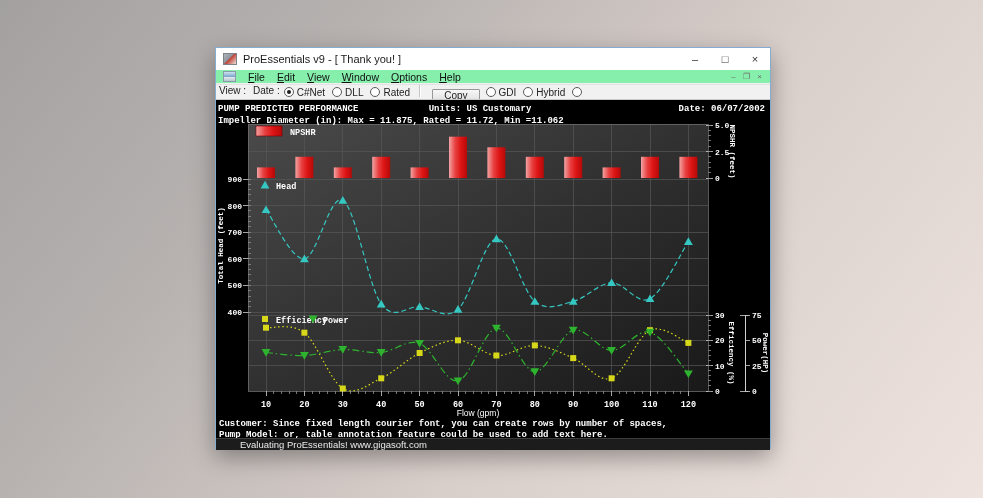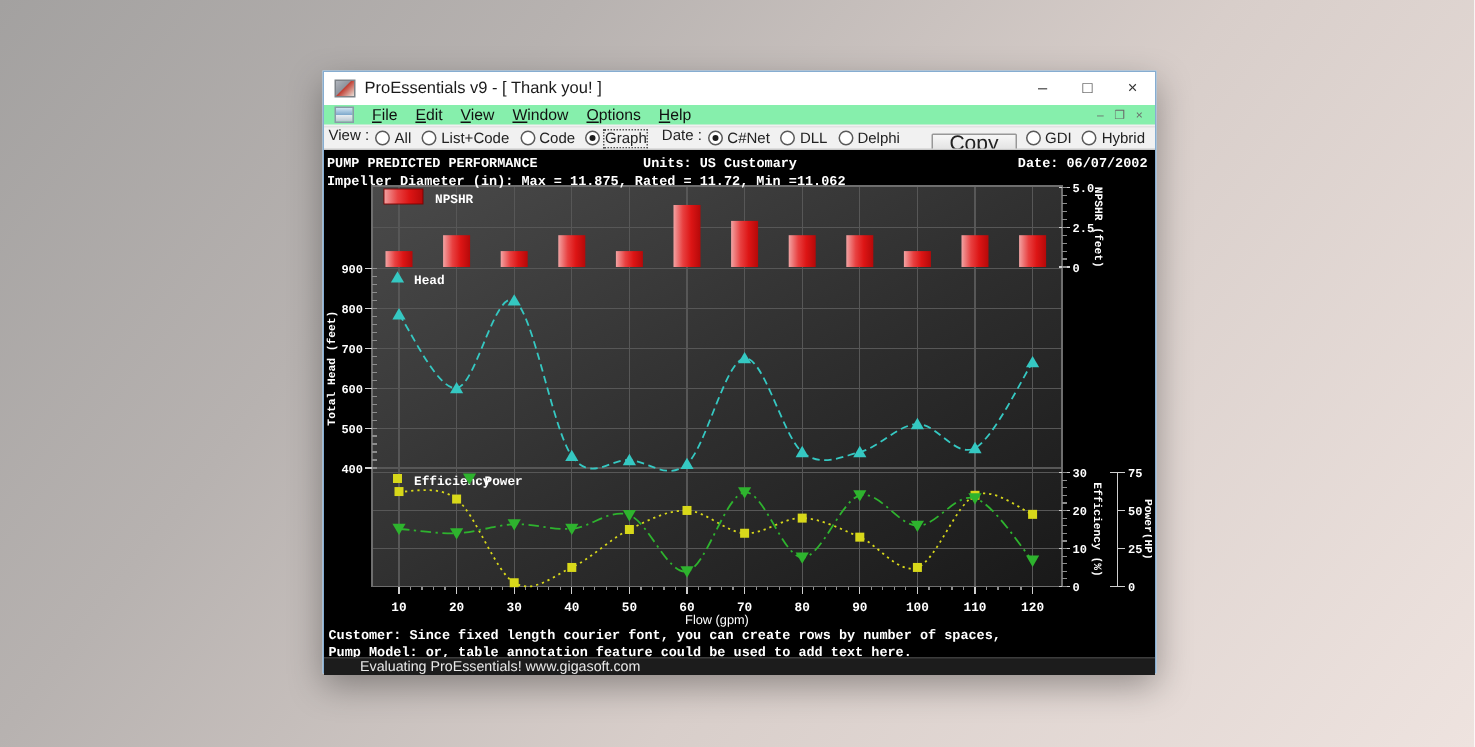--- a/index.html
+++ b/index.html
@@ -34,21 +34,21 @@
     overflow:hidden;flex:0 0 auto;padding-left:3px;}
   .tlabel{margin-right:4px;}
   .titem{margin-right:7px;display:inline-flex;align-items:center;}
   .rb{display:inline-block;width:8px;height:8px;border-radius:50%;border:1px solid #5a5a5a;
     background:#fff;margin-right:3px;position:relative;flex:0 0 auto;}
   .rb.sel::after{content:'';position:absolute;left:2px;top:2px;width:4px;height:4px;
     border-radius:50%;background:#1d1d1d;}
   .titem.focus .lbl{outline:1px dotted #555;}
   .tb-divider{width:1px;height:12px;background:#c4c4c4;margin:0 6px 0 2px;box-shadow:1px 0 0 #fff;}
   .btn-copy{border:1px solid #989898;background:linear-gradient(#f7f7f7,#dedede);
-    padding:0 11px;height:12px;line-height:11px;font-size:14px;color:#222;margin:4px 6px;
+    padding:0 11px;height:12px;line-height:11px;font-size:10px;color:#222;margin:4px 6px;
     border-radius:1px;display:inline-block;}
   
   .chartarea{height:338px;background:#000;flex:0 0 auto;overflow:hidden;}
   
   .statusbar{height:11px;background:#1c1c1c;border-top:1px solid #3c3c3c;color:#e9e9e9;
     font-size:9.5px;display:flex;align-items:center;padding-left:24px;flex:1 1 auto;}
 </style>
 </head>
 <body>
 
@@ -75,51 +75,33 @@
         </div>
       <div class="mdi-controls">
         <div class="mdibtn">–</div>
         <div class="mdibtn">❐</div>
         <div class="mdibtn">×</div>
       </div>
     </div>
 
     <div class="toolbar">
       <span class="tlabel">View :</span>
-      <span id="view-radios" style="display:inline-flex">
-          <span class="titem">
-            <span class="rb"></span>
-            <span class="lbl">All</span>
-          </span>
-          <span class="titem">
-            <span class="rb"></span>
-            <span class="lbl">List+Code</span>
-          </span>
-          <span class="titem">
-            <span class="rb"></span>
-            <span class="lbl">Code</span>
-          </span>
-          <span class="titem focus">
-            <span class="rb sel"></span>
-            <span class="lbl">Graph</span>
-          </span>
-        </span>
       <span class="tlabel" style="margin-left:3px">Date :</span>
       <span id="style-radios" style="display:inline-flex">
           <span class="titem">
             <span class="rb sel"></span>
             <span class="lbl">C#Net</span>
           </span>
           <span class="titem">
             <span class="rb"></span>
             <span class="lbl">DLL</span>
           </span>
           <span class="titem">
             <span class="rb"></span>
-            <span class="lbl">Delphi</span>
+            <span class="lbl">Rated</span>
           </span>
         </span>
       <span class="tb-divider"></span>
       <span class="btn-copy">Copy</span>
       <span id="render-radios" style="display:inline-flex">
           <span class="titem">
             <span class="rb"></span>
             <span class="lbl">GDI</span>
           </span>
           <span class="titem">

